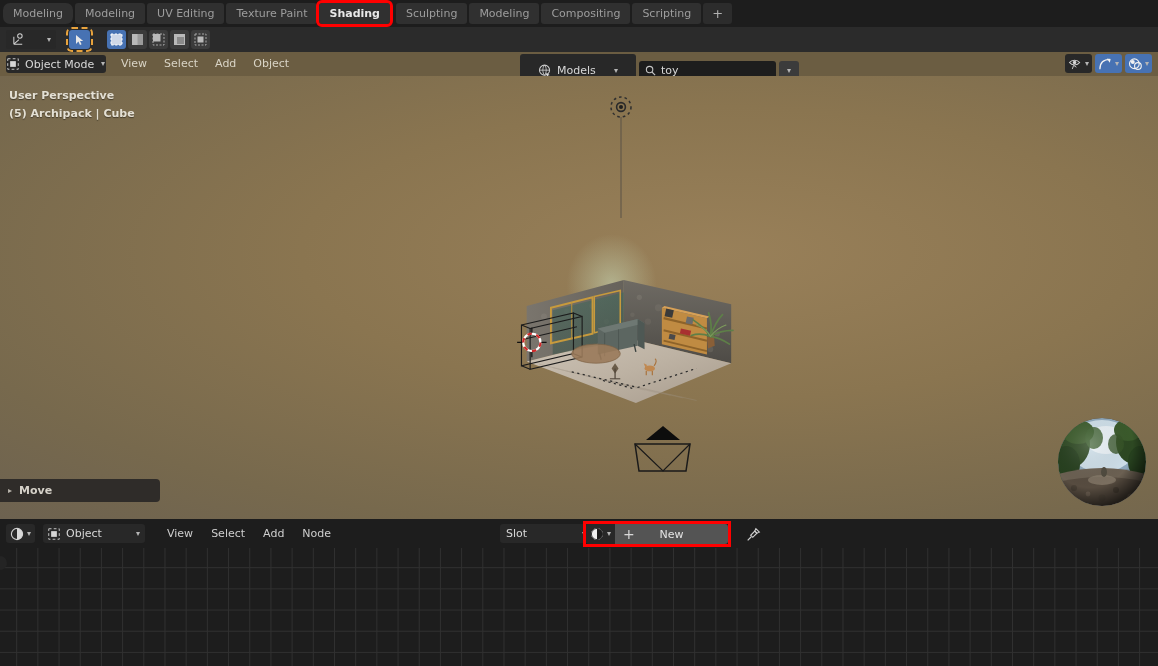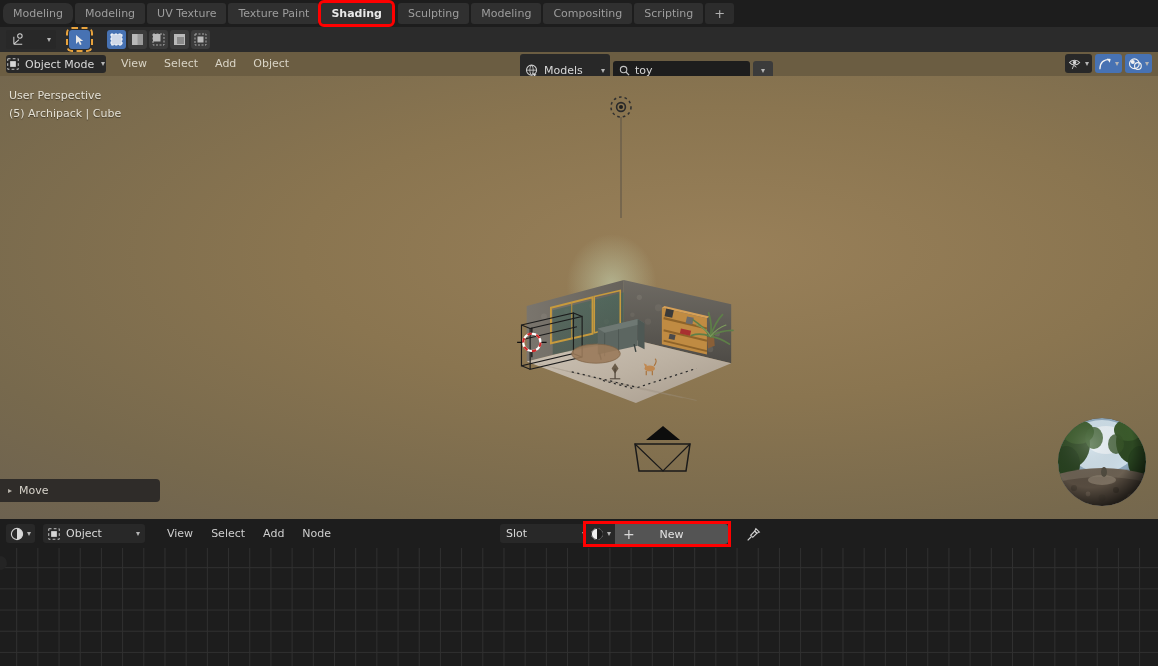--- a/index.html
+++ b/index.html
@@ -117,21 +117,21 @@
   .menu-item {
     height:18px; line-height:18px;
     padding:0 7px; margin-left:3px;
     color:#d9d4c6; font-size:11px; border-radius:3px;
   }
   .assetgroup{
     position:absolute; left:520px; top:54px; display:flex; align-items:center; gap:3px;
   }
   .asset-dd{
     background:#282828;border-radius:3px;height:33px;
-    display:flex;align-items:center;padding:0 5px;gap:5px;min-width:80px;
+    display:flex;align-items:center;padding:0 18px;gap:5px;min-width:80px;
     justify-content:flex-end;
   }
   .search-box{
     background:#1d1d1d;border-radius:3px;height:19px;width:125px;
     display:flex;align-items:center;padding:0 6px;gap:5px;
   }
   .search-drop{
     background:#3b3b3b;border-radius:3px;height:19px;width:20px;
     display:flex;align-items:center;justify-content:center;
   }
@@ -143,20 +143,21 @@
     display:flex;align-items:center;padding:0 3px;gap:2px;
   }
   .togglebtn.on{ background:#4772b3; }
 
   
   .viewport {
     position:absolute; left:0; top:76px; width:1158px; height:443px;
     background: radial-gradient(ellipse 120% 110% at 62% 40%,
                 #998059 0%, #8a7550 30%, #77694d 58%, #6a6051 80%, #655c4f 100%);
     overflow:hidden;
+    font-weight:bold;
   }
   .vp-text {
     position:absolute; left:9px; top:11px;
     color:#e4e0d4; font-size:11px; line-height:18px;
     text-shadow: 0 1px 1px rgba(0,0,0,.45);
   }
   .vp-text div{ white-space:nowrap; }
 
   
   .scene { position:absolute; left:495px; top:100px; width:280px; height:260px; }
@@ -248,21 +249,21 @@
   .chev { font-size:8px; color:#b5b5b5; line-height:1; }
 </style>
 </head>
 <body>
 
 <div class="app">
 
   <div class="topbar">
     <div class="wtab first">Modeling</div>
     <div class="wtab">Modeling</div>
-    <div class="wtab">UV Texture</div>
+    <div class="wtab">UV Editing</div>
     <div class="wtab">Texture Paint</div>
     <div class="wtab active hl-red">Shading</div>
     <div class="wtab" style="margin-left:4px">Sculpting</div>
     <div class="wtab">Modeling</div>
     <div class="wtab">Compositing</div>
     <div class="wtab">Scripting</div>
     <div class="wtab plus">+</div>
   </div>
 
   <div class="toolrow">

